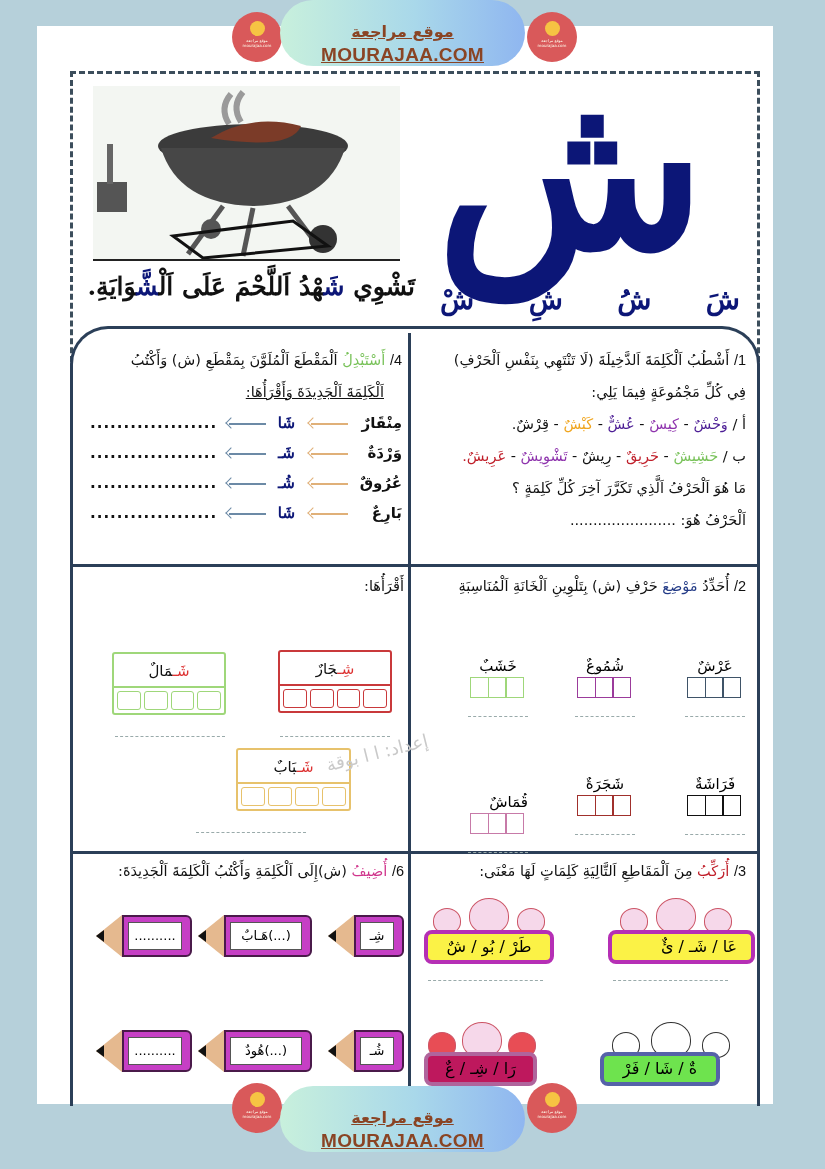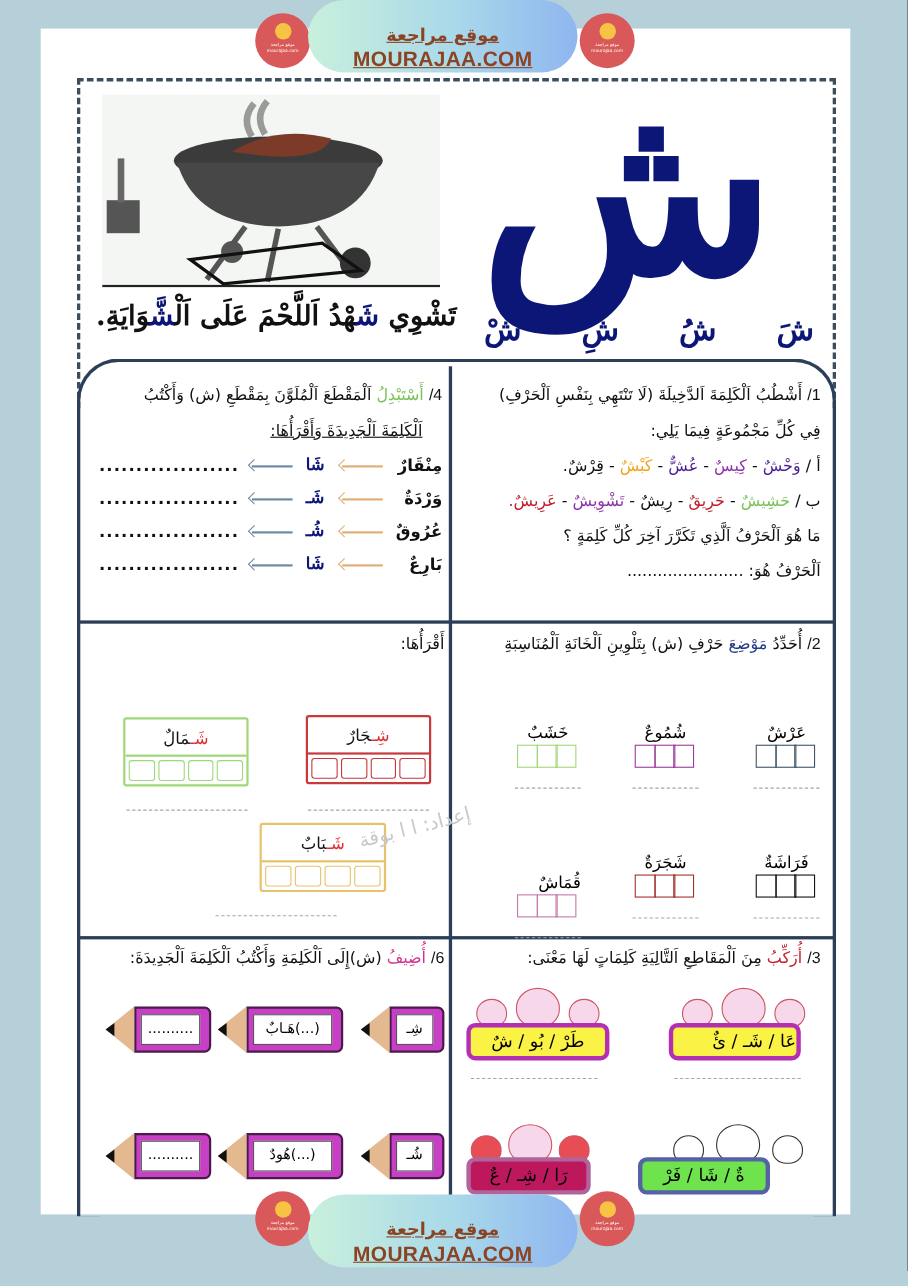--- a/index.html
+++ b/index.html
@@ -258,35 +258,35 @@
 <div class="watermark">إعداد: ا ا بوقة</div>
 
 <div class="sec" style="left:418px;top:855px;width:328px;">
   <div><span class="num">3/</span> <span class="rd">أُرَكِّبُ</span> <span>مِنَ اَلْمَقَاطِعِ اَلتَّالِيَةِ كَلِمَاتٍ لَهَا مَعْنَى:</span></div>
 </div>
 <div class="kitties" style="left:620px;top:898px;width:112px;">
     <span class="kitty"></span>
     <span class="kitty big"></span>
     <span class="kitty"></span>
   </div>
-<div class="banner3" style="left:608px;top:930px;width:120px;padding-left:35px;">عَا / شَـ / ئٌ</div>
+<div class="banner3" style="left:608px;top:930px;width:147px;padding-left:35px;">عَا / شَـ / ئٌ</div>
 <div class="kitties" style="left:433px;top:898px;width:112px;">
     <span class="kitty"></span>
     <span class="kitty big"></span>
     <span class="kitty"></span>
   </div>
 <div class="banner3" style="left:424px;top:930px;width:130px;">طَرْ / بُو / شٌ</div>
 <div class="lines3" style="left:613px;top:980px;width:115px;"></div>
 <div class="lines3" style="left:428px;top:980px;width:115px;"></div>
 <div class="kitties" style="left:612px;top:1022px;width:118px;">
     <span class="kitty white"></span>
     <span class="kitty big white"></span>
     <span class="kitty white"></span>
   </div>
-<div class="banner3 green" style="left:580px;top:1052px;width:120px;">ةٌ / شَا / فَرْ</div>
+<div class="banner3 green" style="left:600px;top:1052px;width:120px;">ةٌ / شَا / فَرْ</div>
 <div class="kitties" style="left:428px;top:1022px;width:108px;">
     <span class="kitty red"></span>
     <span class="kitty big"></span>
     <span class="kitty red"></span>
   </div>
 <div class="banner3 lime" style="left:424px;top:1052px;width:113px;">رَا / شِـ / عٌ</div>
 
 <div class="sec" style="left:90px;top:855px;width:314px;">
   <div><span class="num">6/</span> <span class="pkl">أُضِيفُ</span> <span>(ش)إِلَى اَلْكَلِمَةِ وَأَكْتُبُ اَلْكَلِمَةَ اَلْجَدِيدَةَ:</span></div>
 </div>

